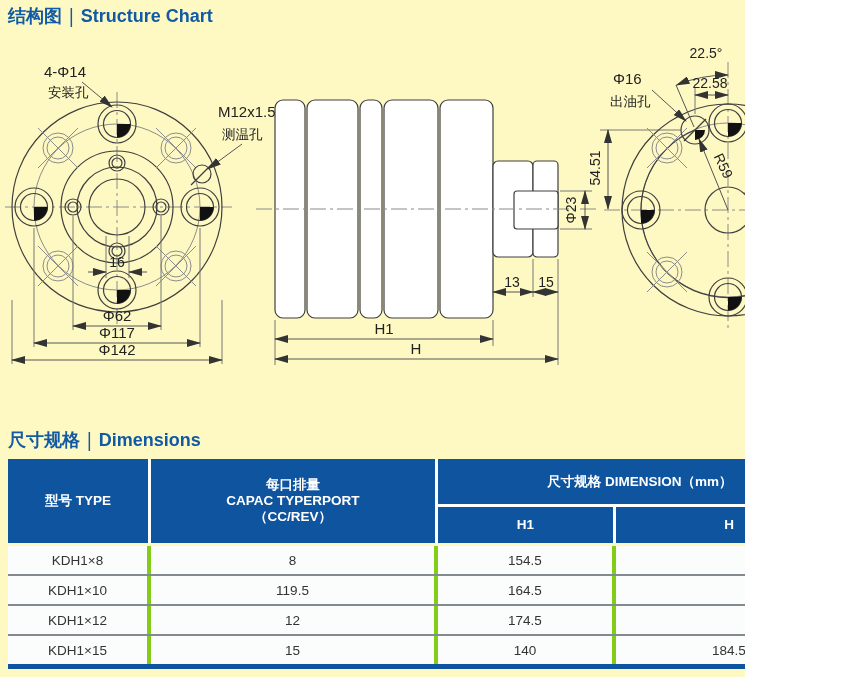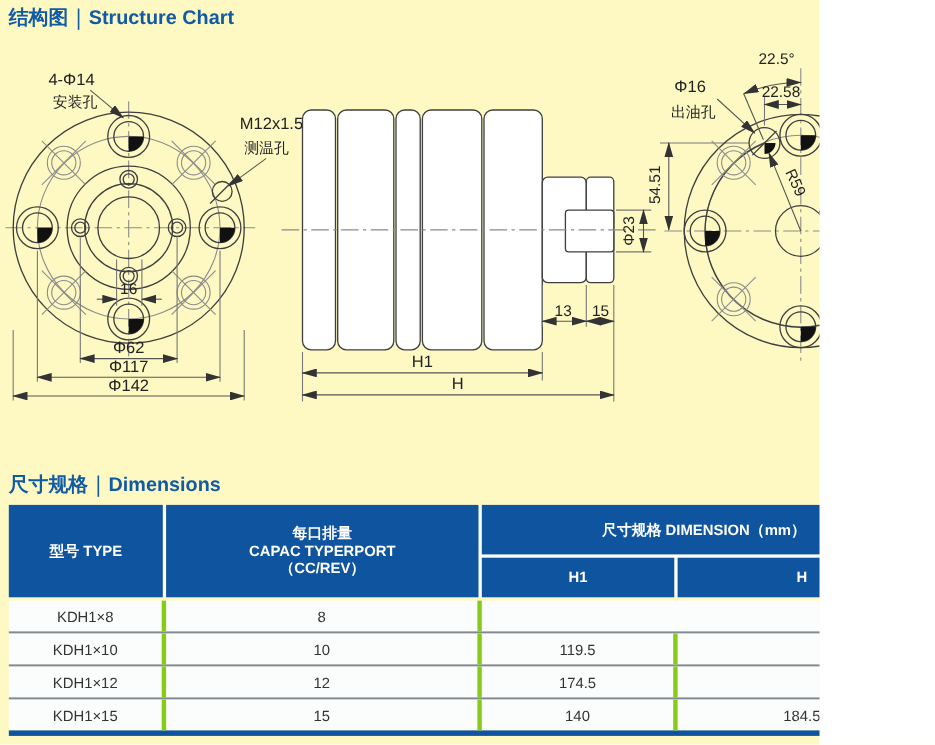--- a/index.html
+++ b/index.html
@@ -219,25 +219,26 @@
         <span>（CC/REV）</span>
       </div>
       <div class="hcell cs2">尺寸规格 DIMENSION（mm）</div>
       <div class="hcell">H1</div>
       <div class="hcell">H</div>
     </div>
     <div class="tbody">
       <div class="trow">
         <div class="tcell">KDH1×8</div>
         <div class="tcell">8</div>
+        <div class="tcell">154.5</div>
       </div>
       <div class="trow">
         <div class="tcell">KDH1×10</div>
-        <div class="tcell">10</div>
         <div class="tcell">119.5</div>
+        <div class="tcell">164.5</div>
       </div>
       <div class="trow">
         <div class="tcell">KDH1×12</div>
         <div class="tcell">12</div>
         <div class="tcell">174.5</div>
       </div>
       <div class="trow">
         <div class="tcell">KDH1×15</div>
         <div class="tcell">15</div>
         <div class="tcell">140</div>

